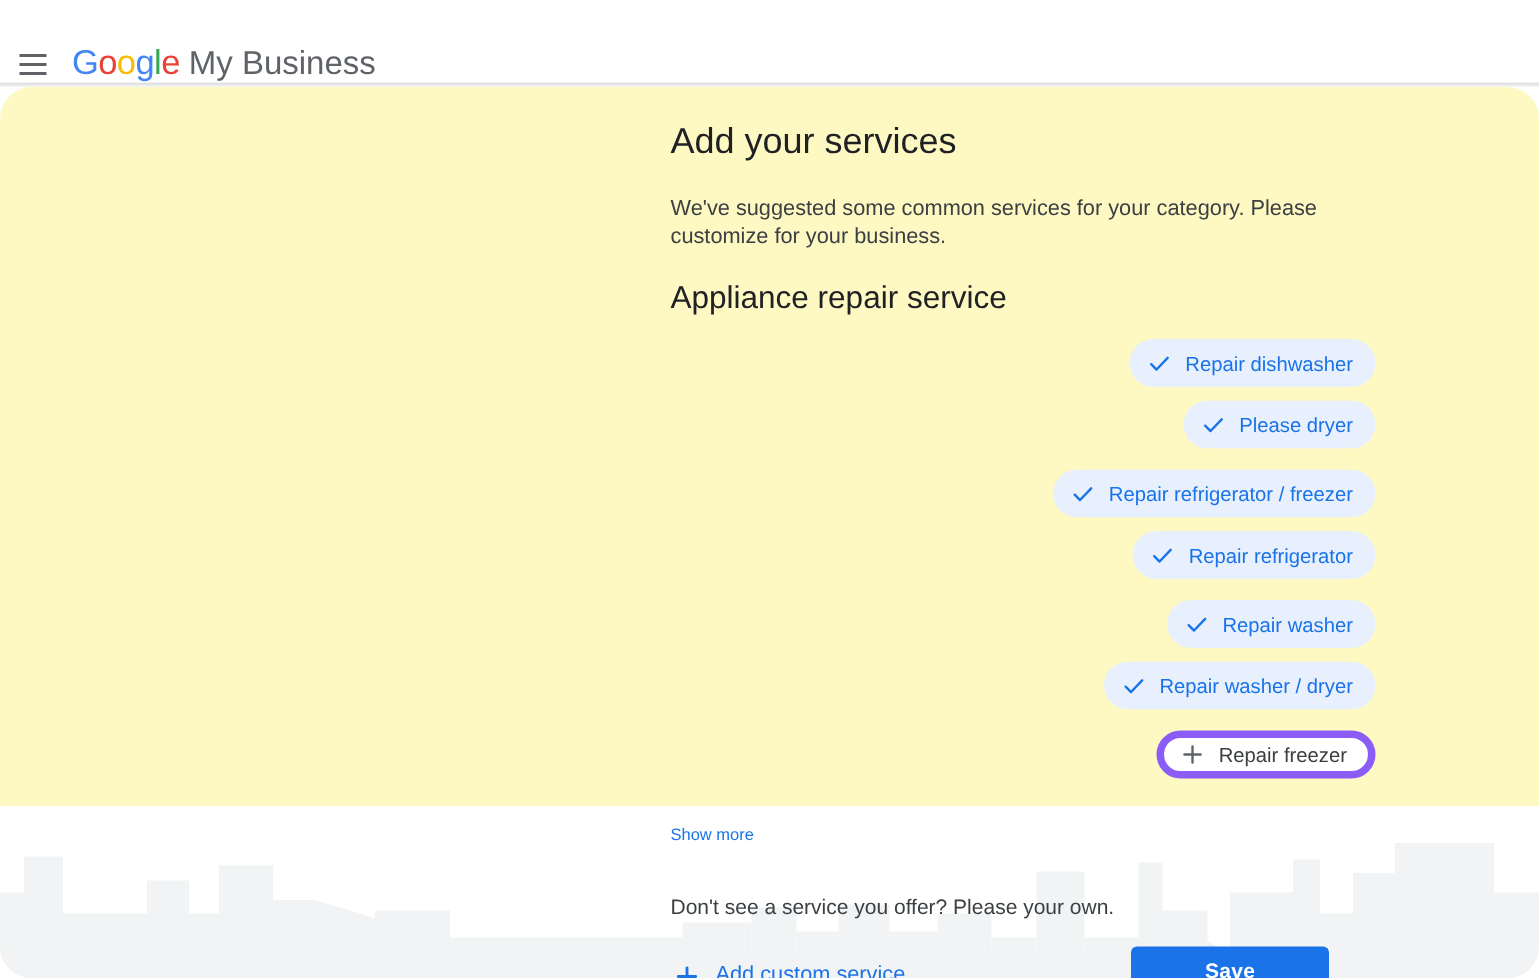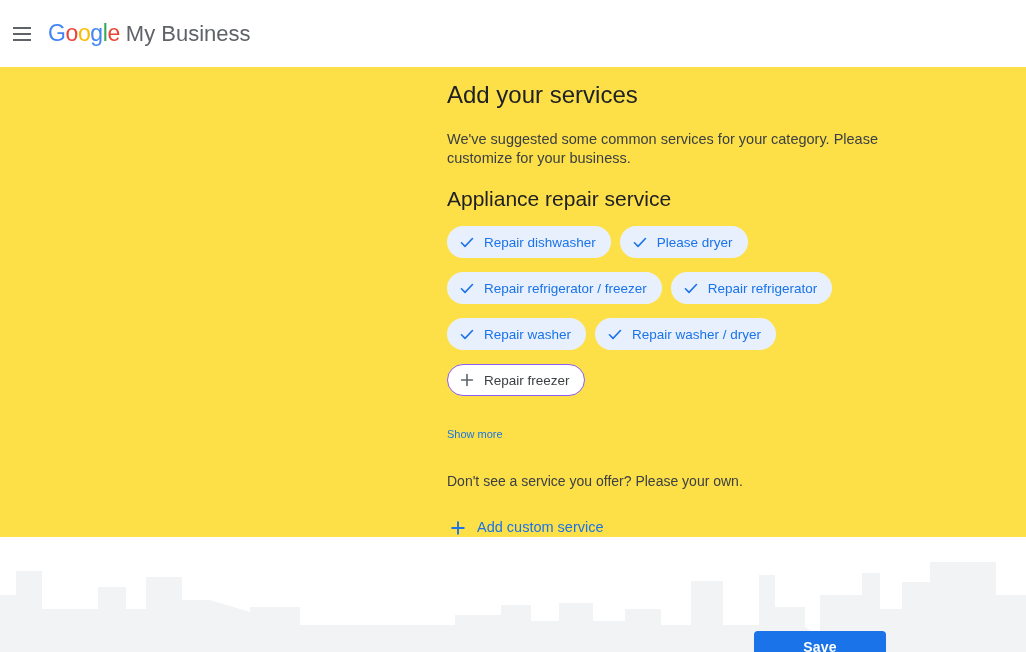--- a/index.html
+++ b/index.html
@@ -9,24 +9,24 @@
     overflow: hidden;
     font-family: "Liberation Sans", sans-serif;
     background: #ffffff;
   }
 
   
   #app-header {
     position: absolute;
     top: 0; left: 0;
     width: 1026px;
-    height: 67px;
+    height: 55px;
     background: #ffffff;
     display: flex;
-    align-items: center;
+    align-items: flex-end;
     z-index: 20;
   }
   #header-shadow {
     position: absolute;
     top: 55px; left: 0;
     width: 1026px; height: 3px;
     background: linear-gradient(to bottom, #d6d6d6 0%, #e8e8e8 45%, #f7f7f7 100%);
     z-index: 19;
   }
   #hamburger-button {
@@ -65,22 +65,23 @@
     font-weight: 400;
     letter-spacing: 0px;
   }
 
   
   #content-area {
     position: absolute;
     top: 58px; left: 0;
     width: 1026px;
     height: 594px;
-    background: #fde047;
+    background: #fef9c3;
     overflow: hidden;
+    border-radius: 21px;
   }
   #services-panel {
     position: absolute;
     left: 447px;
     top: 21px;
     width: 470px;
   }
   #page-title {
     font-size: 24px;
     color: #202124;
@@ -104,20 +105,21 @@
     line-height: 20px;
   }
 
   
   #chip-rows { margin-top: 17px; }
   .chip-row {
     display: flex;
     align-items: flex-end;
     gap: 9px;
     margin-bottom: 14px;
+    flex-direction: column;
   }
   .chip {
     display: inline-flex;
     align-items: center;
     height: 32px;
     padding: 0 14px 0 11px;
     border-radius: 16px;
     font-size: 13.5px;
     cursor: pointer;
     white-space: nowrap;
@@ -125,21 +127,21 @@
     user-select: none;
   }
   .chip.selected {
     background: #e8f0fe;
     color: #1a73e8;
     font-weight: 500;
   }
   .chip.unselected {
     background: #ffffff;
     color: #3c4043;
-    border: 1px solid #8b5cf6;
+    border: 5px solid #8b5cf6;
     font-weight: 400;
   }
   .chip .chip-icon {
     width: 16px; height: 16px;
     margin-right: 9px;
     flex: 0 0 16px;
     display: inline-flex;
     align-items: center;
     justify-content: center;
   }

